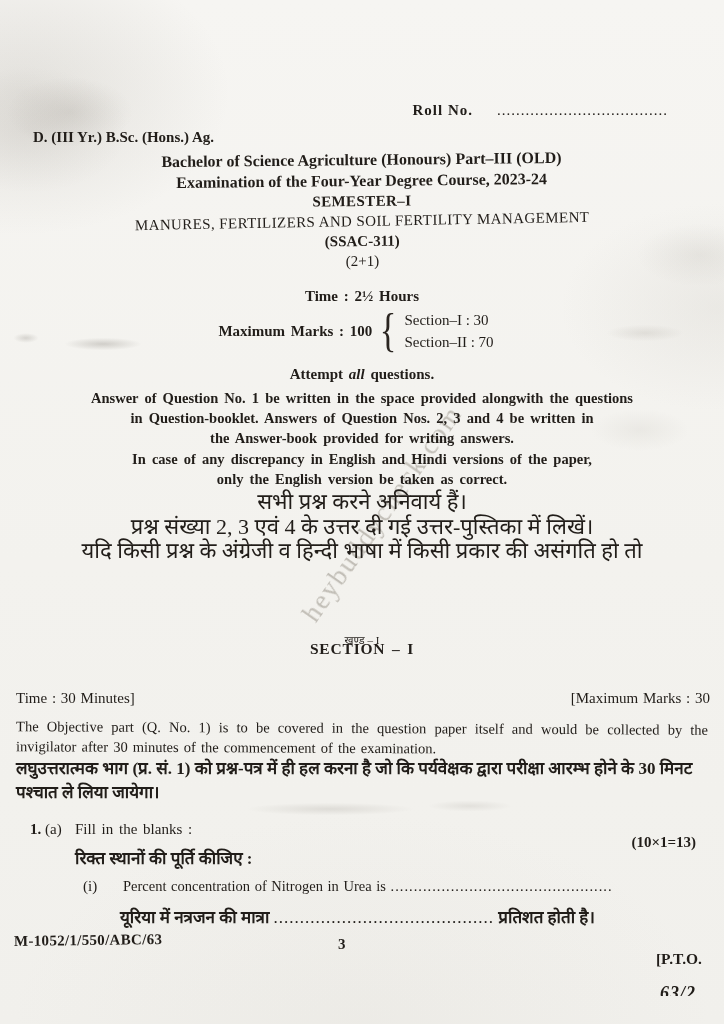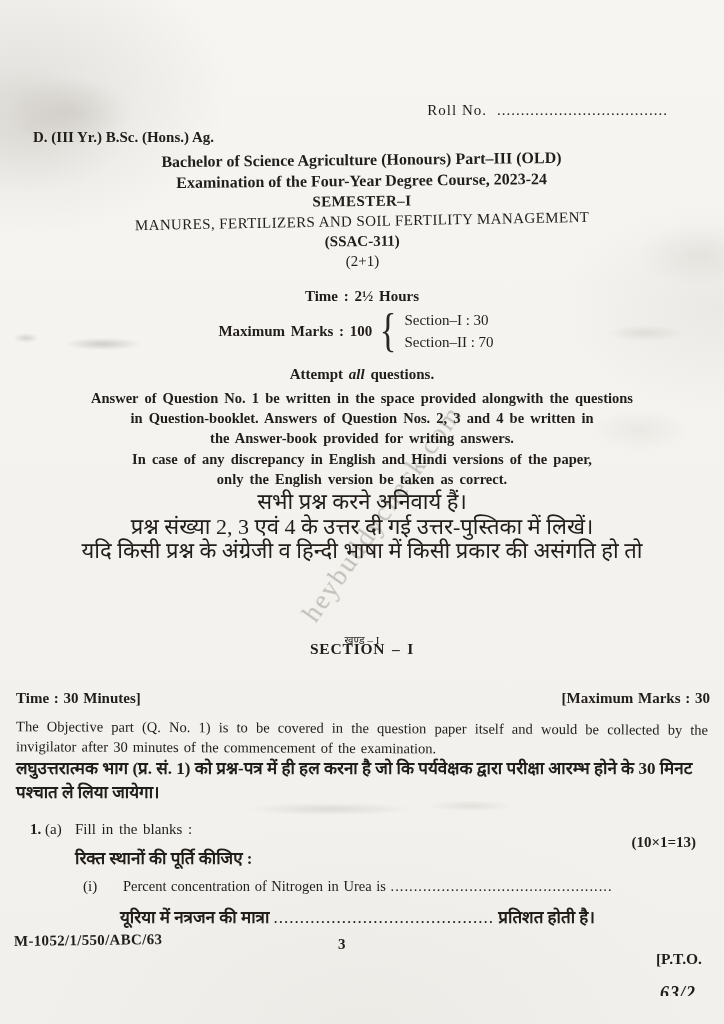--- a/index.html
+++ b/index.html
@@ -36,21 +36,21 @@
 
   .watermark{
     position:absolute;left:296px;top:610px;
     transform:rotate(-55deg);transform-origin:0 0;
     font-size:27px;letter-spacing:2px;
     color:#8d877c;opacity:0.48;filter:blur(0.4px);
     font-family:"Liberation Serif",serif;
     white-space:nowrap;
   }
   .roll{top:102px;right:56px;font-size:15px;}
-  .roll .lbl{font-weight:normal;margin-right:10px;letter-spacing:1px;text-align:center;}
+  .roll .lbl{font-weight:bold;margin-right:24px;letter-spacing:1px;text-align:center;}
   .program{top:129px;left:33px;font-size:15px;font-weight:bold;}
   .titles{top:151px;transform:rotate(-0.6deg);}
   .titles div{margin-bottom:3px;}
   .t-main{font-size:16px;font-weight:bold;}
   .t-sem{font-size:15px;font-weight:bold;letter-spacing:0.4px;}
   .t-subj{font-size:15px;letter-spacing:0.4px;transform:rotate(-0.45deg);}
   .t-code{font-size:15px;font-weight:bold;}
   .t-cred{font-size:15px;}
   .timecenter{top:288px;font-size:15px;font-weight:bold;word-spacing:2px;}
   .marksrow{
@@ -59,21 +59,21 @@
   }
   .marksrow .mlabel{font-size:15px;font-weight:bold;word-spacing:2px;}
   .marksrow .brace{font-size:46px;font-weight:400;line-height:46px;transform:scaleX(0.75);color:#2a2520;}
   .msections{font-size:15px;line-height:22px;text-align:left;}
   .attempt{top:366px;font-size:15px;font-weight:bold;word-spacing:2px;}
   .attempt em{font-weight:bold;}
   .instr-en{top:388px;font-size:14.5px;font-weight:bold;line-height:20.2px;word-spacing:2.5px;}
   .instr-hi{top:490px;font-size:22px;font-weight:normal;line-height:24.6px;}
   .sec-en{top:640px;font-size:15.5px;font-weight:bold;letter-spacing:0.8px;word-spacing:2px;}
   .sec-hi{top:632px;font-size:11px;font-weight:normal;}
-  .timerow{top:690px;left:16px;width:694px;display:flex;justify-content:space-between;font-size:15px;font-weight:bold;word-spacing:1px;}
+  .timerow{top:690px;left:16px;width:694px;display:flex;justify-content:space-between;font-size:15px;font-weight:normal;word-spacing:1px;}
   .para-en{top:719px;left:16px;width:692px;font-size:14.5px;line-height:19.5px;text-align:justify;word-spacing:1.5px;transform:rotate(0.3deg);}
   .para-hi{top:757px;left:16px;width:694px;font-size:17px;font-weight:bold;line-height:23.5px;}
   .q1{top:820px;left:30px;width:666px;height:115px;}
   .q1 .num{position:absolute;left:0;top:1px;font-size:15px;font-weight:bold;}
   .q1 .part{position:absolute;left:15px;top:1px;font-size:15px;}
   .q1 .prompt{position:absolute;left:45px;top:1px;font-size:15px;word-spacing:2px;}
   .q1 .marks{position:absolute;right:0;top:14px;font-size:15px;font-weight:bold;}
   .q1 .prompt-hi{position:absolute;left:45px;top:26px;font-size:17px;font-weight:bold;}
   .q1 .item-label{position:absolute;left:53px;top:58px;font-size:15px;}
   .q1 .item-en{position:absolute;left:93px;top:58px;width:570px;font-size:14.5px;word-spacing:1px;white-space:nowrap;}

